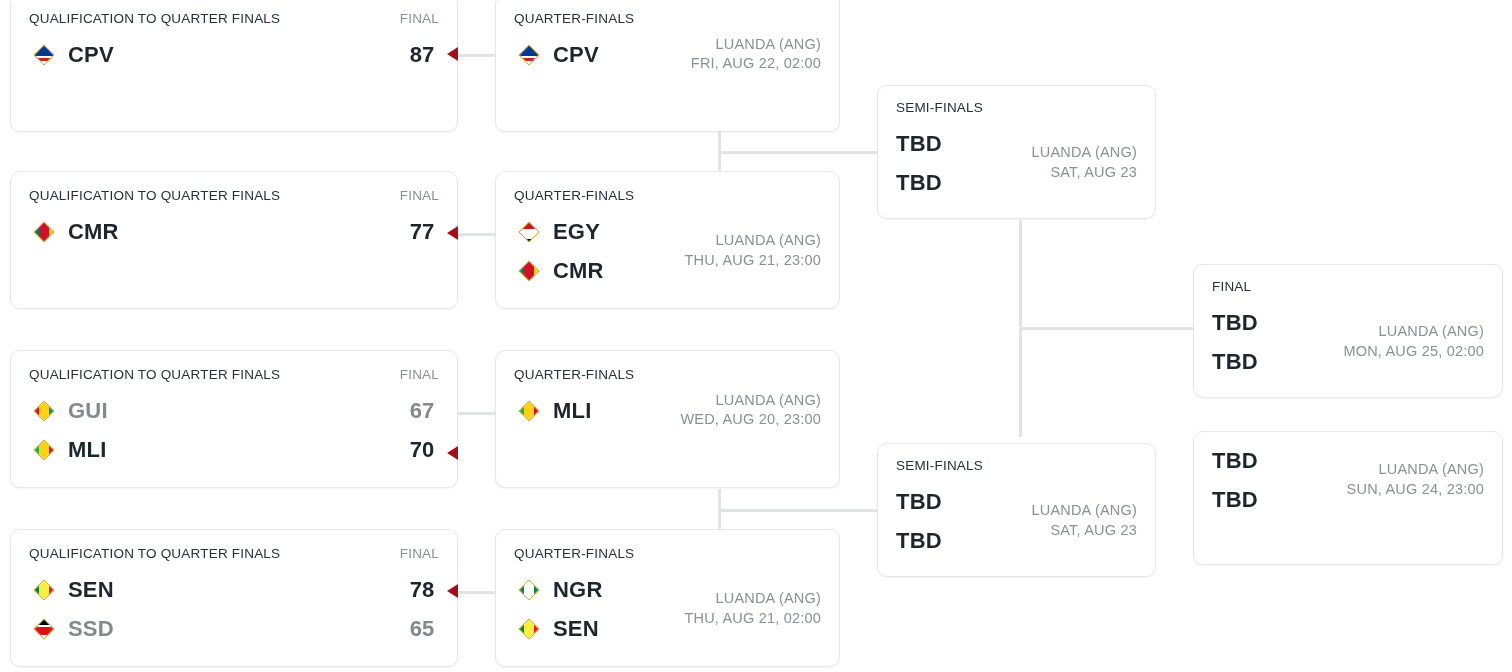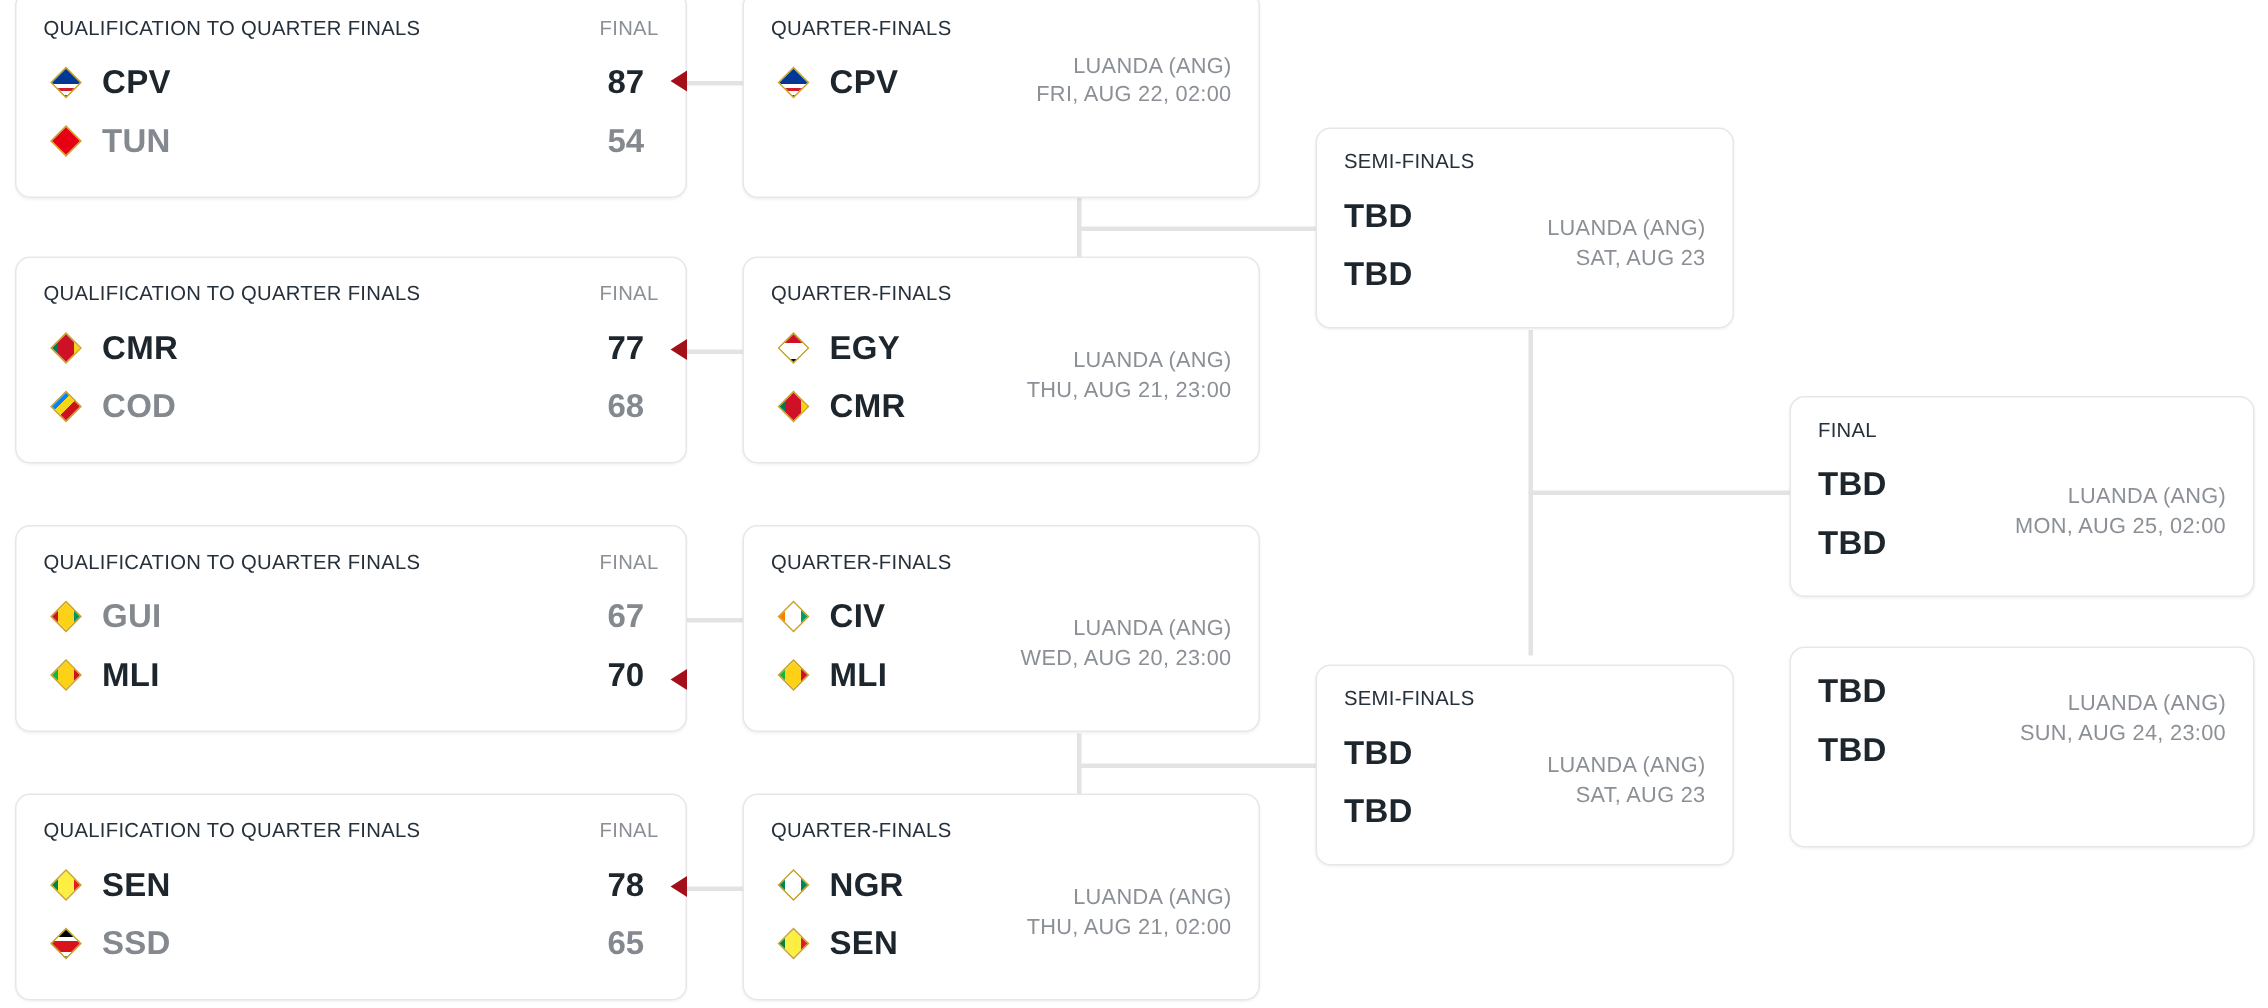--- a/index.html
+++ b/index.html
@@ -44,21 +44,21 @@
   }
   .team { display: flex; align-items: center; gap: 9px; flex: 1; min-width: 0; }
   .abbr {
     font-size: 22px; font-weight: bold; letter-spacing: .2px;
     color: #1d252d; white-space: nowrap;
   }
   .abbr.loser { color: #83898f; }
   .abbr.tbd { color: #1d252d; }
   .score {
     font-size: 22px; font-weight: bold; color: #1d252d;
-    text-align: left; min-width: 34px;
+    text-align: center; min-width: 34px;
   }
   .score.loser { color: #83898f; }
 
   
   .meta {
     position: absolute; right: 18px; top: 50%;
     transform: translateY(-50%);
     text-align: right; line-height: 1.35;
   }
   .meta div {
@@ -124,31 +124,20 @@
           <span class="flag">
               <span class="dia">
                 <i style="background:
             linear-gradient(to bottom,#003893 0 46%,#ffffff 46% 54%,#cf2027 54% 62%,#ffffff 62% 70%,#003893 70% 100%);"></i>
               </span>
             </span>
           <span class="abbr">CPV</span>
         </span>
         <span class="score">87</span>
       </div>
-      <div class="row">
-        <span class="team">
-          <span class="flag">
-              <span class="dia">
-                <i style="background:#e70013;"></i>
-              </span>
-            </span>
-          <span class="abbr loser">TUN</span>
-        </span>
-        <span class="score loser">54</span>
-      </div>
     </div>
   </div>
   <div class="warrow" style="left:447px;top:47px;"></div>
 
   <div class="card" style="left:10px;top:171px;width:448px;height:138px;">
     <div class="card-head" style="padding-top:16px;">
       <span class="card-title">QUALIFICATION TO QUARTER FINALS</span>
       <span class="final-label">FINAL</span>
     </div>
     <div class="rows">
@@ -157,32 +146,20 @@
           <span class="flag">
               <span class="dia">
                 <i style="background:
             linear-gradient(to right,#007a5e 0 33%,#ce1126 33% 66%,#fcd116 66% 100%);"></i>
               </span>
             </span>
           <span class="abbr">CMR</span>
         </span>
         <span class="score">77</span>
       </div>
-      <div class="row">
-        <span class="team">
-          <span class="flag">
-              <span class="dia">
-                <i style="background:
-            linear-gradient(135deg,#007fff 0 38%,#f7d618 38% 50%,#ce1021 50% 62%,#007fff 62% 100%);"></i>
-              </span>
-            </span>
-          <span class="abbr loser">COD</span>
-        </span>
-        <span class="score loser">68</span>
-      </div>
     </div>
   </div>
   <div class="warrow" style="left:447px;top:226px;"></div>
 
   <div class="card" style="left:10px;top:350px;width:448px;height:138px;">
     <div class="card-head" style="padding-top:16px;">
       <span class="card-title">QUALIFICATION TO QUARTER FINALS</span>
       <span class="final-label">FINAL</span>
     </div>
     <div class="rows">
@@ -303,31 +280,20 @@
         <div>THU, AUG 21, 23:00</div>
       </div>
     </div>
   </div>
 
   <div class="card" style="left:495px;top:350px;width:345px;height:138px;">
     <div class="card-head" style="padding-top:16px;">
       <span class="card-title">QUARTER-FINALS</span>
     </div>
     <div class="rows">
-      <div class="row">
-        <span class="team">
-          <span class="flag">
-              <span class="dia">
-                <i style="background:
-            linear-gradient(to right,#f77f00 0 33%,#ffffff 33% 66%,#009e60 66% 100%);"></i>
-              </span>
-            </span>
-          <span class="abbr">CIV</span>
-        </span>
-      </div>
       <div class="row">
         <span class="team">
           <span class="flag">
               <span class="dia">
                 <i style="background:
             linear-gradient(to right,#14b53a 0 33%,#fcd116 33% 66%,#ce1126 66% 100%);"></i>
               </span>
             </span>
           <span class="abbr">MLI</span>
         </span>

